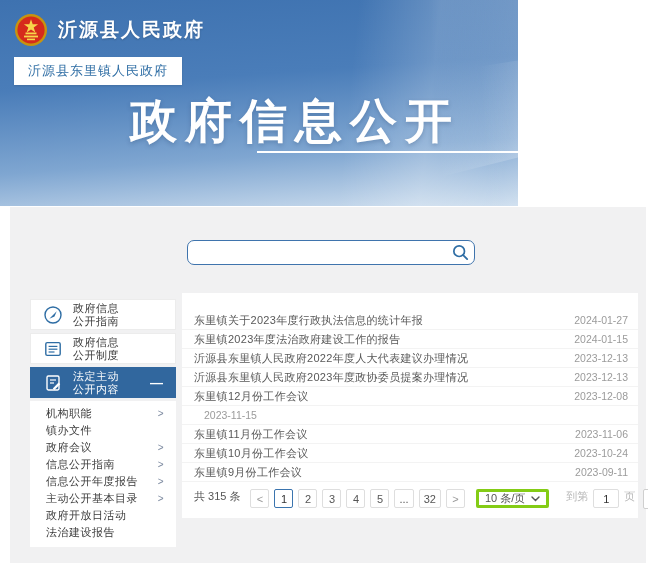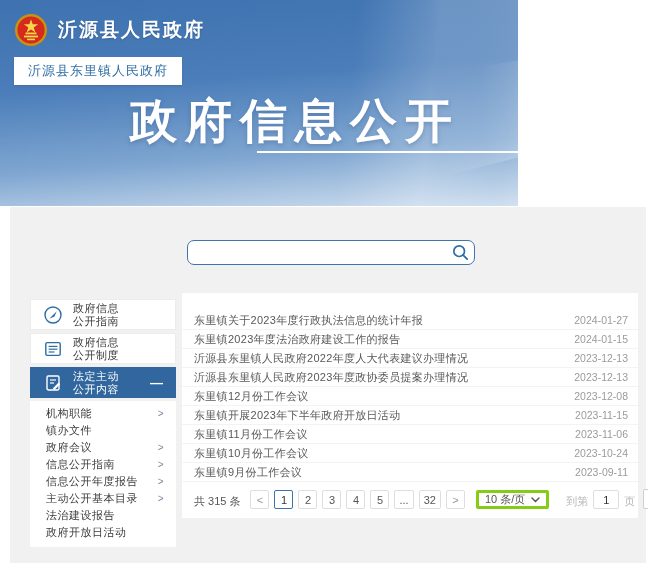--- a/index.html
+++ b/index.html
@@ -50,21 +50,21 @@
   .submenu-item .chev{margin-left:auto;color:#7d8aa0;font-size:10px;line-height:1}
 
   
   .panel{position:absolute;left:172px;top:86px;width:456px;background:#fff;padding:18px 0 3px}
   .rows{display:block}
   .row{display:flex;align-items:center;height:19px;padding:0 10px 0 12px;border-bottom:1px solid #f3f3f3;cursor:pointer}
   .row-title{flex:1;font-size:11px;color:#585858;white-space:nowrap;overflow:hidden;text-overflow:ellipsis;letter-spacing:.3px}
   .row-date{font-size:10.5px;color:#9b9b9b;margin-left:10px;flex:0 0 auto}
 
   
-  .pagination{display:flex;align-items:flex-end;gap:5px;padding:7px 8px 6px 12px;font-size:11px;color:#555}
+  .pagination{display:flex;align-items:flex-start;gap:5px;padding:7px 8px 6px 12px;font-size:11px;color:#555}
   .total{margin-right:5px;color:#555;white-space:nowrap}
   .pg-btn{min-width:19px;height:19px;border:1px solid #dedede;border-radius:2px;background:#fff;
     font-size:11px;color:#555;display:flex;align-items:center;justify-content:center;padding:0 4px;cursor:pointer}
   .pg-btn.active{border-color:#3a74ae;color:#333}
   .pg-nav{color:#999}
   .pg-size{display:flex;align-items:center;gap:6px;height:19px;border:3px solid #84cc16;border-radius:2px;
     background:#fff;padding:0 6px;margin-left:6px;cursor:pointer;white-space:nowrap}
   .goto-label{color:#b7b7b7;margin-left:12px;white-space:nowrap}
   .goto-input{width:26px;height:19px;border:1px solid #dedede;border-radius:2px;text-align:center;
     font-size:11px;color:#333;outline:none}
@@ -179,28 +179,28 @@
             <span>信息公开年度报告</span>
             <span class="chev">&gt;</span>
           </div>
 
           <div class="submenu-item">
             <span>主动公开基本目录</span>
             <span class="chev">&gt;</span>
           </div>
 
           <div class="submenu-item">
+            <span>政府开放日活动</span>
+            <span class="chev" style="visibility: hidden;">&gt;</span>
+          </div>
+
+          <div class="submenu-item">
             <span>法治建设报告</span>
             <span class="chev" style="visibility: hidden;">&gt;</span>
           </div>
-
-          <div class="submenu-item">
-            <span>政府开放日活动</span>
-            <span class="chev" style="visibility: hidden;">&gt;</span>
-          </div>
         </div>
     </div>
 
     <div class="panel">
       <div class="rows">
 
           <div class="row">
             <span class="row-title">东里镇关于2023年度行政执法信息的统计年报</span>
             <span class="row-date">2024-01-27</span>
           </div>
@@ -219,21 +219,20 @@
             <span class="row-title">沂源县东里镇人民政府2023年度政协委员提案办理情况</span>
             <span class="row-date">2023-12-13</span>
           </div>
 
           <div class="row">
             <span class="row-title">东里镇12月份工作会议</span>
             <span class="row-date">2023-12-08</span>
           </div>
 
           <div class="row">
-            <span class="row-title">东里镇开展2023年下半年政府开放日活动</span>
             <span class="row-date">2023-11-15</span>
           </div>
 
           <div class="row">
             <span class="row-title">东里镇11月份工作会议</span>
             <span class="row-date">2023-11-06</span>
           </div>
 
           <div class="row">
             <span class="row-title">东里镇10月份工作会议</span>

